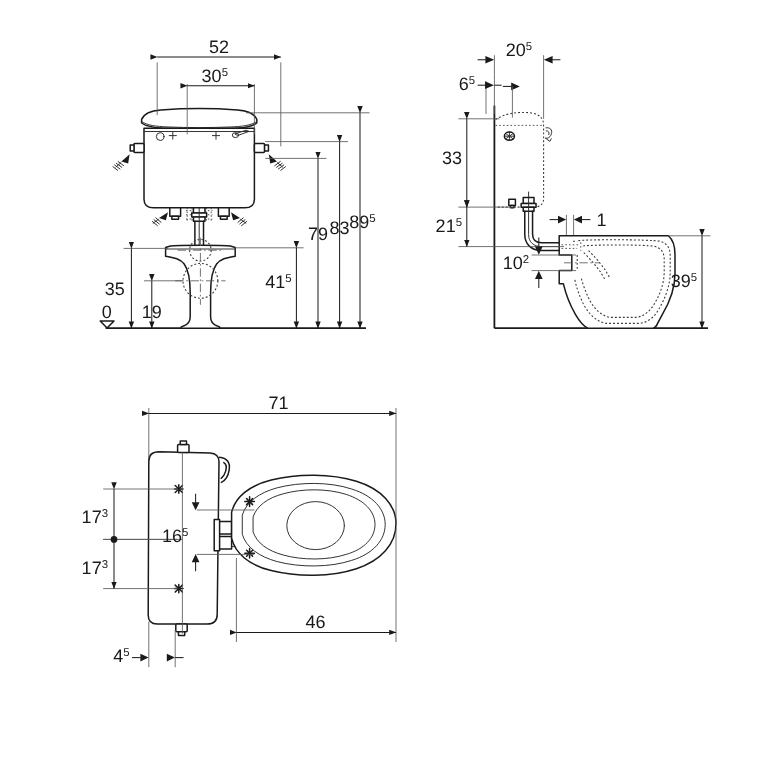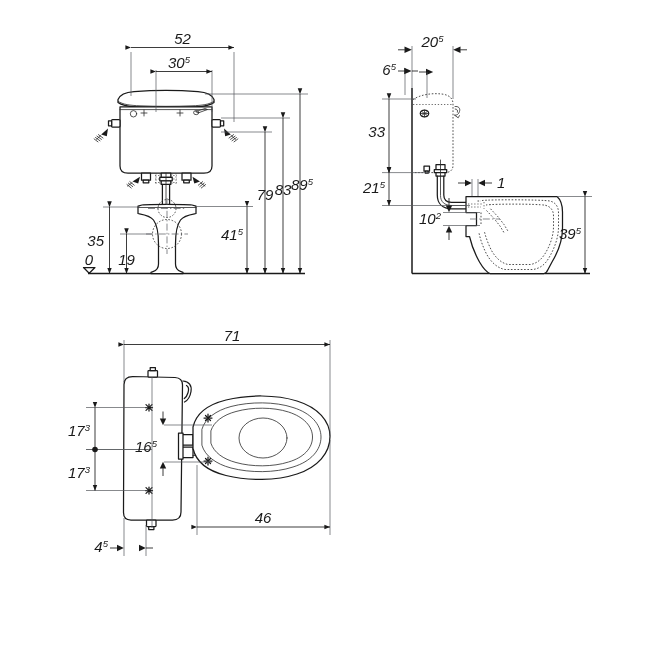--- a/index.html
+++ b/index.html
@@ -12,21 +12,20 @@
     width: 650px;
     height: 650px;
     font-family: "Liberation Sans", sans-serif;
     overflow: hidden;
   }
   #sheet {
     position: relative;
     width: 650px;
     height: 650px;
     background: #ffffff;
-    font-style: italic;
   }
   #drawing-svg {
     position: absolute;
     left: 0;
     top: 0;
     display: block;
   }
   text {
     font-family: "Liberation Sans", sans-serif;
     fill: #1a1a1a;

